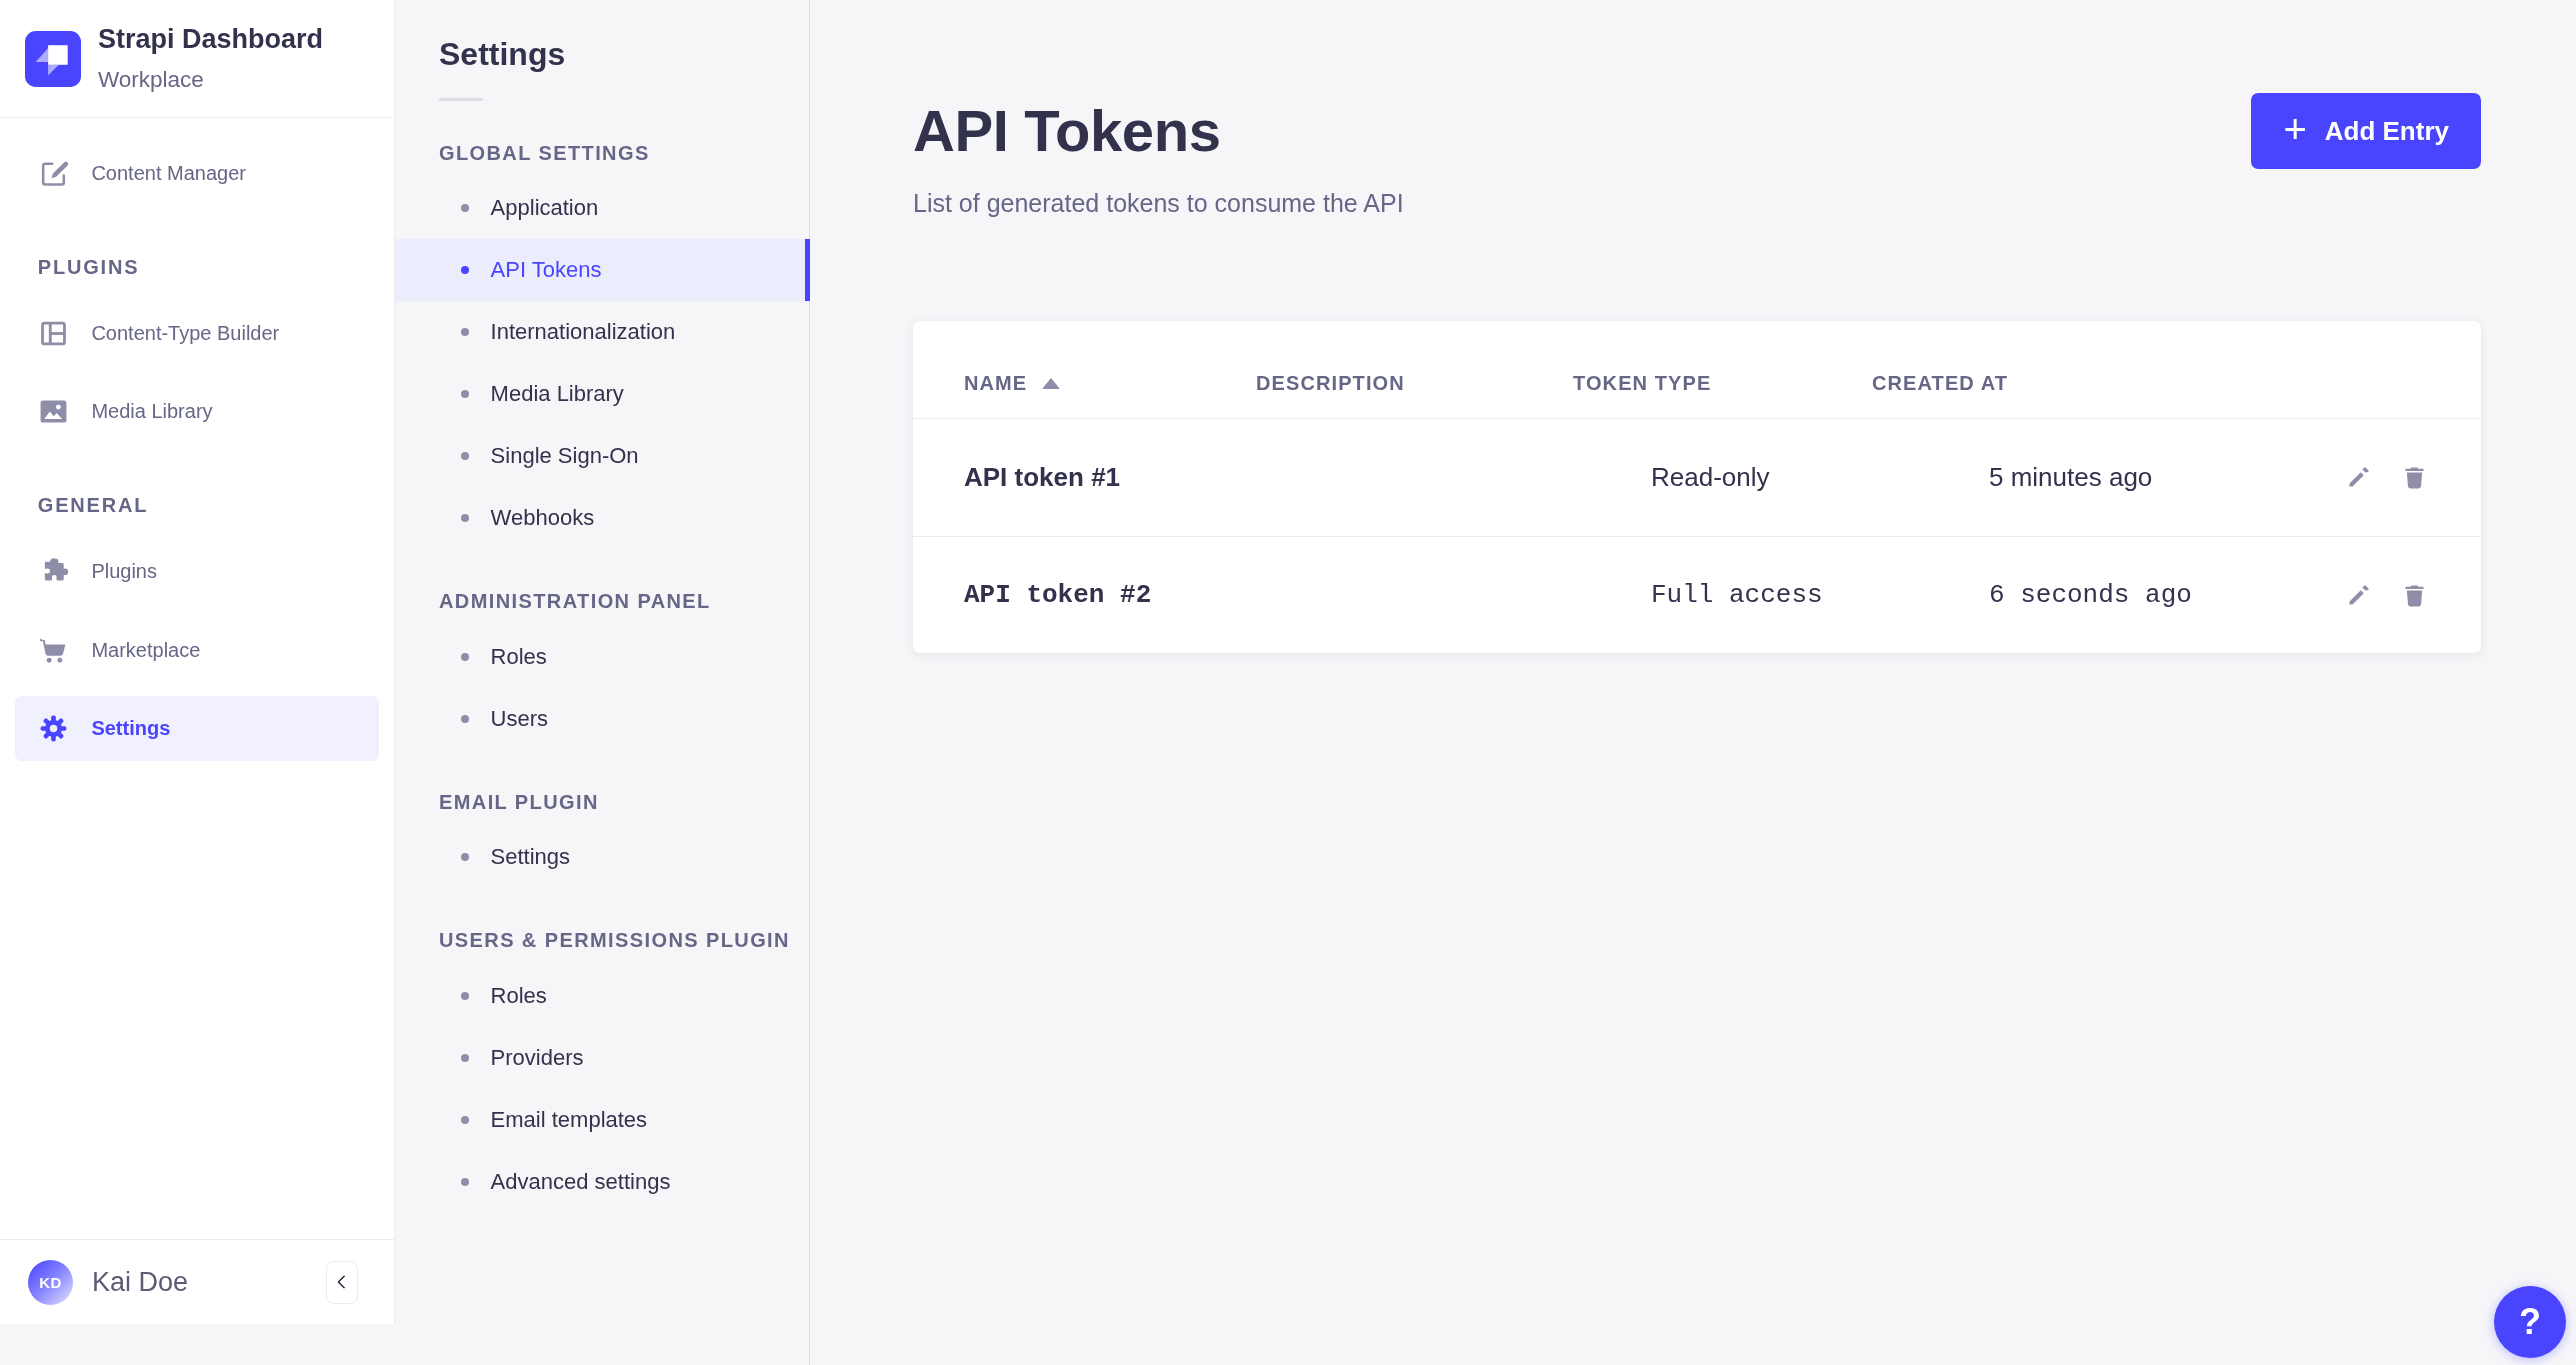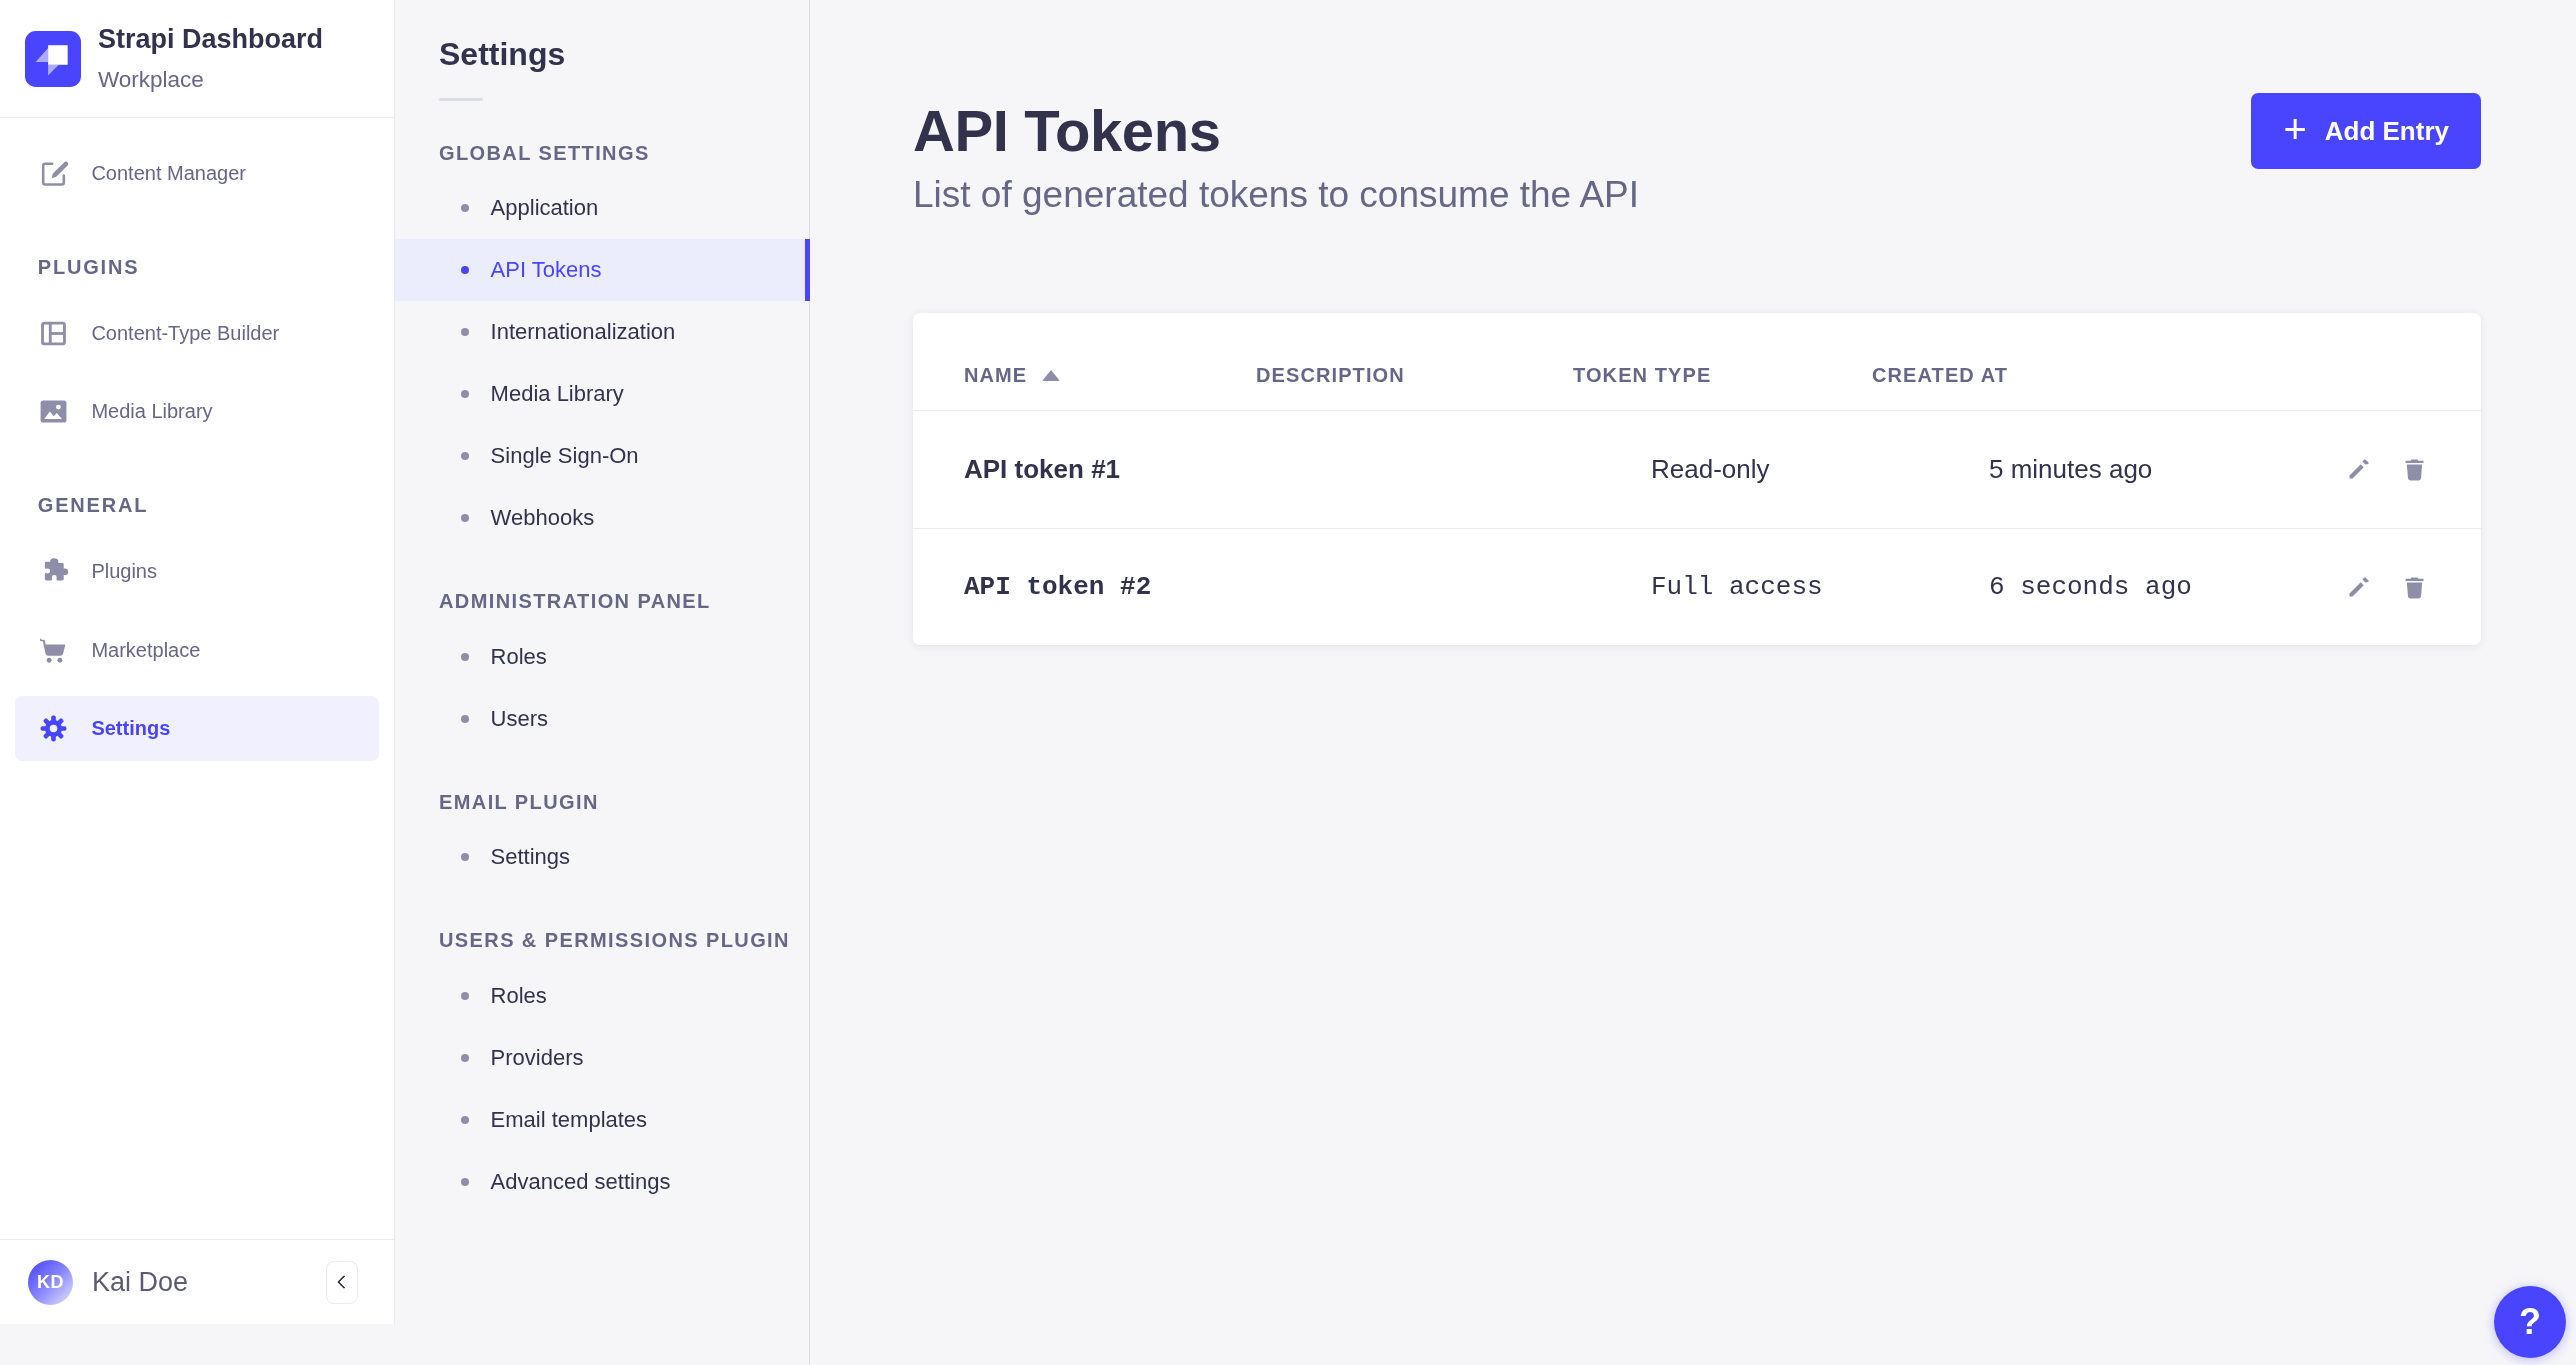--- a/index.html
+++ b/index.html
@@ -34,21 +34,21 @@
   .nav-item.active .nav-ic { color: #4945ff; }
   .nav-section-label { margin: 50px 0 21.6px 22.5px; font-size: 20px; font-weight: 700;
     letter-spacing: 1.8px; color: #666687; }
 
   .nav-footer { position: absolute; left: 0; right: 0; bottom: 0; height: 85px;
     border-top: 0.9px solid #eaeaef; display: flex; align-items: center;
     justify-content: space-between; padding: 0 36px 0 28px; background:#fff; }
   .user { display: flex; align-items: center; gap: 19px; cursor: pointer; }
   .avatar { width: 45px; height: 45px; border-radius: 50%;
     background: linear-gradient(135deg, #4945ff 5%, #8886ff 50%, #e6e6ff 100%);
-    color: #fff; font-size: 18px; font-weight: 700;
+    color: #fff; font-size: 15px; font-weight: 700;
     display: flex; align-items: center; justify-content: center; letter-spacing: 0.4px; }
   .user-name { font-size: 27px; color: #5b5b74; }
   .collapse-btn { width: 32px; height: 43px; border-radius: 8px; border: 0.9px solid #eaeaef;
     background: #fff; cursor: pointer; display: flex; align-items: center; justify-content: center; }
   .chev { width: 10px; height: 10px; border-left: 2.7px solid #32324d; border-bottom: 2.7px solid #32324d;
     transform: rotate(45deg); margin-left: 3.6px; border-radius: 0.9px; }
 
   
   .subnav { position: absolute; left: 395px; top: 0; width: 415px; height: 1365px;
     background: #f6f6f9; border-right: 0.9px solid #dcdce4; }
@@ -63,21 +63,21 @@
   .sn-dot { width: 8px; height: 8px; border-radius: 50%; background: #8e8ea9; flex: 0 0 auto; }
   .sn-item.active { background: #ebecfc; color: #4945ff; font-weight: 500; }
   .sn-item.active .sn-dot { background: #4945ff; }
   .sn-item.active .sn-bar { position: absolute; right: -0.9px; top: 0; width: 5.4px; height: 100%;
     background: #4945ff; }
 
   
   .content { position: absolute; left: 811px; top: 0; right: 0; height: 1365px; background: #f6f6f9; }
   .page-header { position: relative; padding: 99px 95px 0 102px; }
   .page-title { font-size: 58px; font-weight: 700; color: #32324d; letter-spacing: -0.4px; line-height: 63px; }
-  .page-subtitle { margin-top: 16px; font-size: 37px; color: #666687; line-height: 34px; }
+  .page-subtitle { margin-top: 24px; font-size: 25px; color: #666687; line-height: 34px; }
   .add-btn { position: absolute; top: 93px; right: 95px; height: 76px; padding: 0 32px;
     background: #4945ff; border: none; border-radius: 7.2px; color: #fff;
     font-family: inherit; font-size: 26px; font-weight: 700;
     display: flex; align-items: center; gap: 18px; cursor: pointer; }
   .plus { font-size: 40px; font-weight: 400; line-height: 1; margin-top: -4.5px; }
 
   .card { margin: 101px 95px 0 102px; background: #ffffff; border-radius: 7.2px;
     box-shadow: 0 1.8px 9px rgba(33,33,52,0.08); }
   .t-head, .t-row { display: grid;
     grid-template-columns: 292px 317px 299px 1fr 153px;

